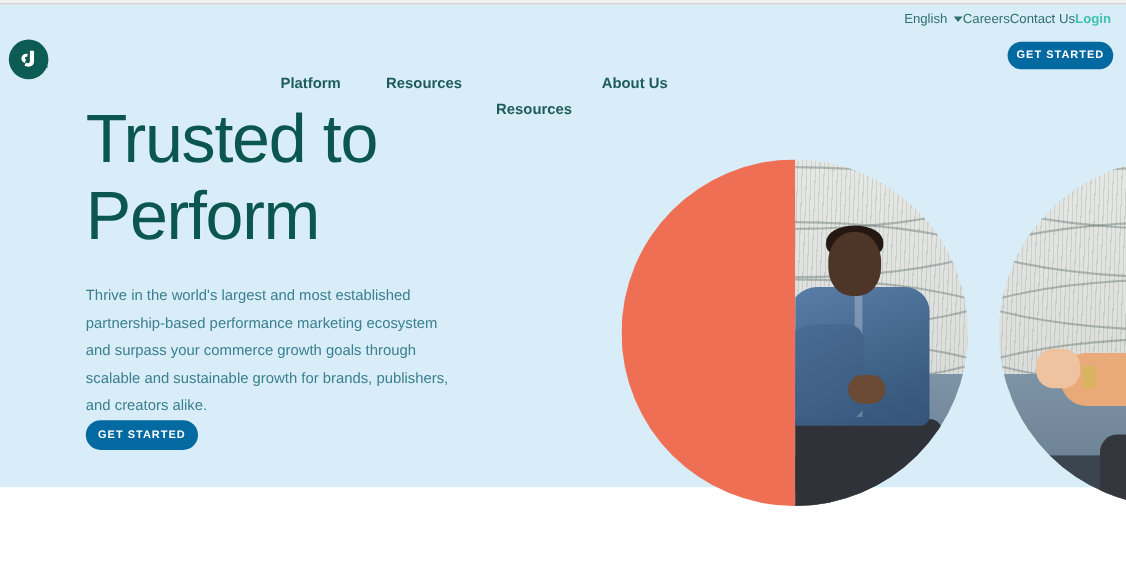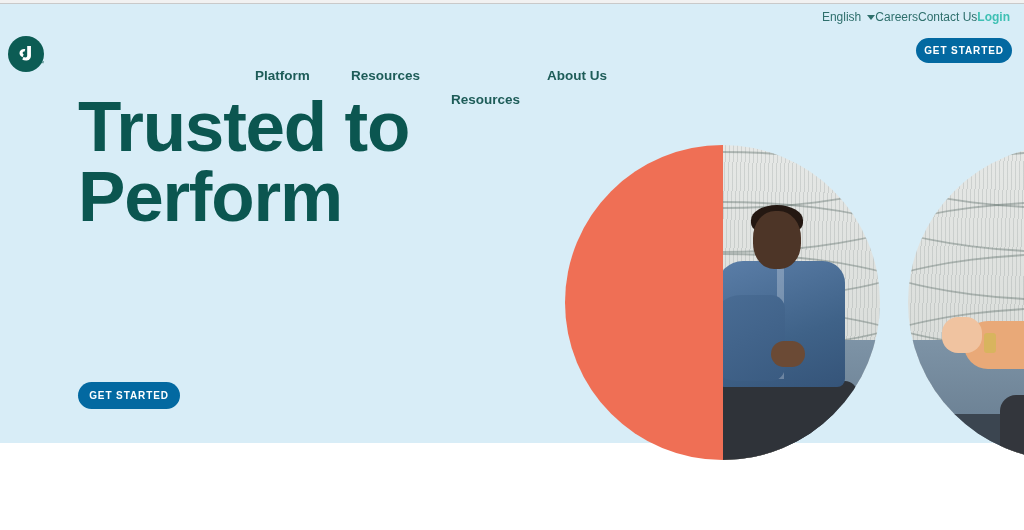--- a/index.html
+++ b/index.html
@@ -339,23 +339,23 @@
   }
 
   
   .hero-copy {
     position: absolute;
     left: 78px; top: 92px;
     width: 470px;
     z-index: 10;
   }
   .hero-title {
-    font-size: 71px;
+    font-size: 62px;
     line-height: 70px;
-    font-weight: bold;
+    font-weight: normal;
     color: #0b5650;
     letter-spacing: -1.2px;
     white-space: pre-line;
   }
   .hero-sub {
     margin-top: 24px;
     width: 330px;
     font-size: 13.5px;
     line-height: 25px;
     color: #3b7f90;
@@ -459,16 +459,17 @@
       <a class="nav-link i3">Resources</a>
       <a class="nav-link i4">About Us</a>
     </div>
 
     <button class="btn-pill nav-cta">GET STARTED</button>
   </div>
 
   <div class="hero-copy">
     <h1 class="hero-title">Trusted to
 Perform</h1>
+    <p class="hero-sub">Thrive in the world's largest and most established partnership-based performance marketing ecosystem and surpass your commerce growth goals through scalable and sustainable growth for brands, publishers, and creators alike.</p>
     <button class="btn-pill hero-cta">GET STARTED</button>
   </div>
 
 </div>
 
 </body></html>

